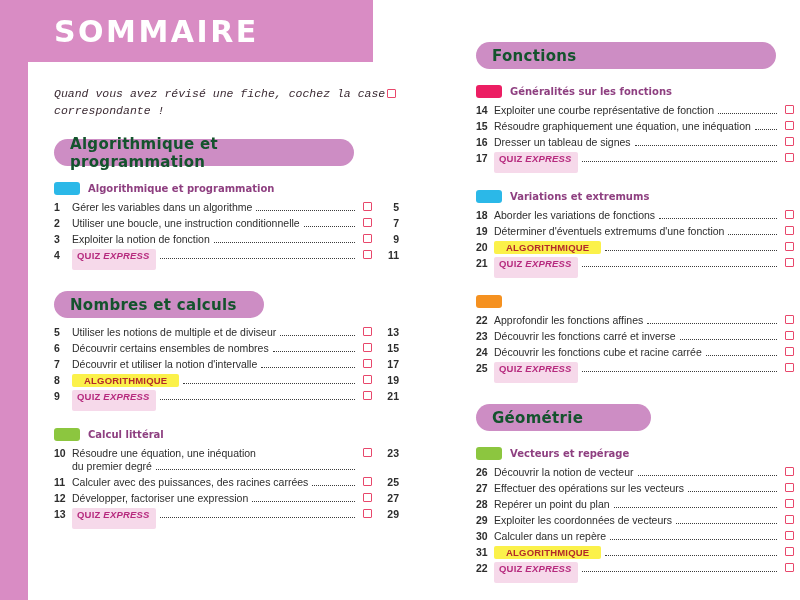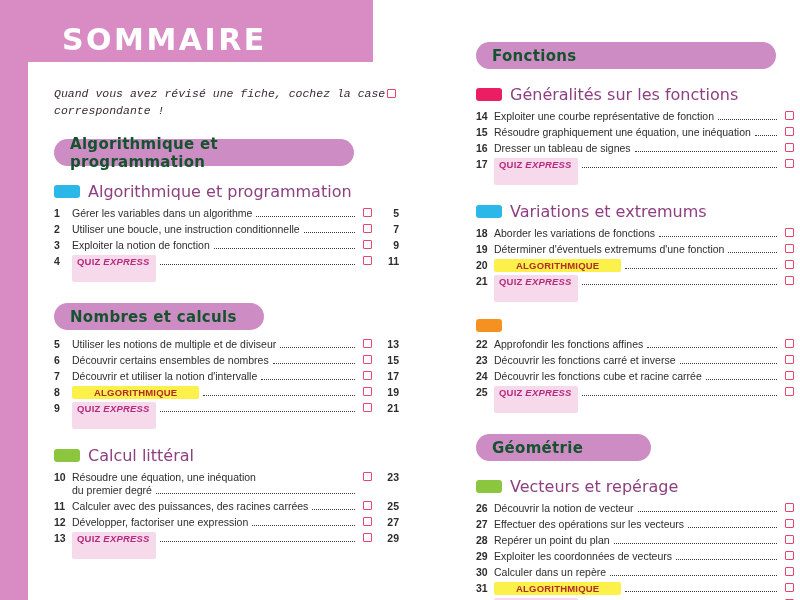--- a/index.html
+++ b/index.html
@@ -23,21 +23,21 @@
     width: 28px; height: 600px;
     background: #d98cc4;
   }
   .title-band {
     position: absolute;
     left: 28px; top: 0;
     width: 345px; height: 62px;
     background: #d98cc4;
   }
   .title-band h1 {
-    margin: 8px;
+    margin: 0;
     padding: 14px 0 0 26px;
     font-family: "DejaVu Sans", sans-serif;
     font-weight: bold;
     font-size: 30px;
     letter-spacing: 2.5px;
     color: #ffffff;
   }
 
   .col-left {
     position: absolute;
@@ -94,22 +94,22 @@
     align-items: center;
   }
   .section .tab {
     width: 26px; height: 13px;
     border-radius: 3px;
     margin-right: 8px;
     flex: 0 0 auto;
   }
   .section .stitle {
     font-family: "DejaVu Sans", sans-serif;
-    font-weight: normal;
-    font-size: 16px;
+    font-weight: bold;
+    font-size: 10px;
     color: #8e3f80;
   }
 
   table.toc {
     margin-left: 26px;
     border-collapse: collapse;
     width: 345px;
     font-family: "Liberation Sans", sans-serif;
   }
   table.toc td {
@@ -157,33 +157,33 @@
     font-weight: bold;
     font-size: 10.5px;
     padding-left: 6px;
   }
 
   .quiz {
     display: inline-block;
     background: #f6d9ea;
     color: #b62a7e;
     border-radius: 2px;
-    padding: 1px 6px 15px 5px;
+    padding: 1px 6px 9px 5px;
     font-size: 9.5px;
     font-weight: bold;
     letter-spacing: .2px;
     white-space: nowrap;
   }
   .quiz i { font-style: italic; font-weight: bold; }
   .algo {
     display: inline-block;
     background: #fbf14a;
     color: #b32a2a;
     border-radius: 2px;
-    padding: 1px 22px;
+    padding: 1px 12px;
     font-size: 9.5px;
     font-weight: bold;
     letter-spacing: .2px;
     white-space: nowrap;
   }
 </style>
 </head>
 <body>
 
 <div id="page">

